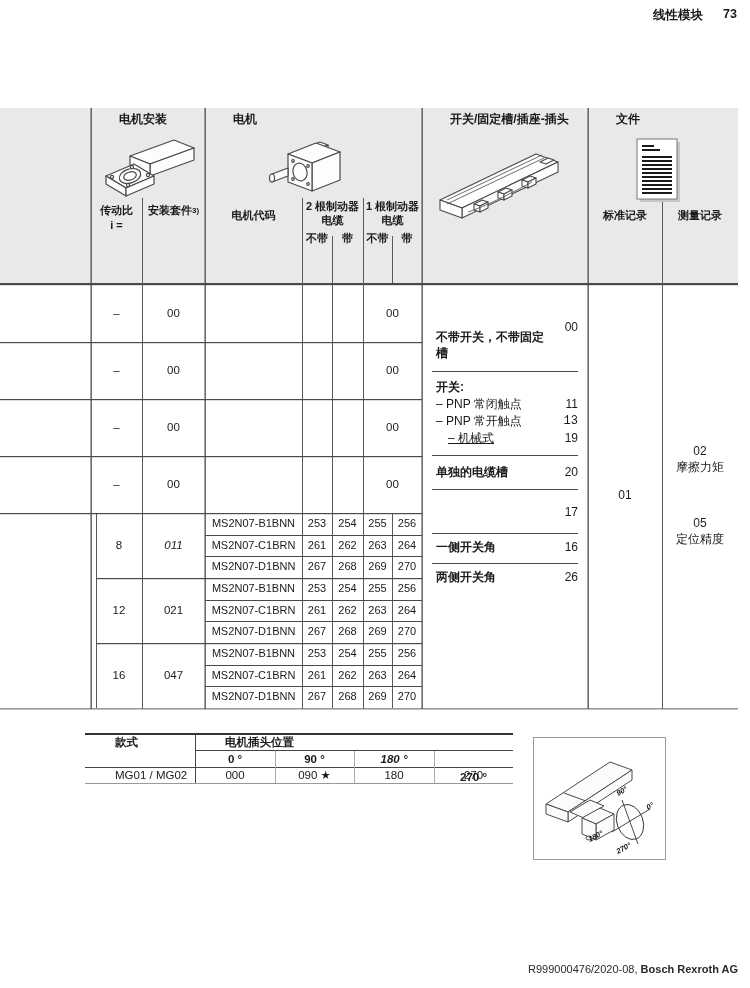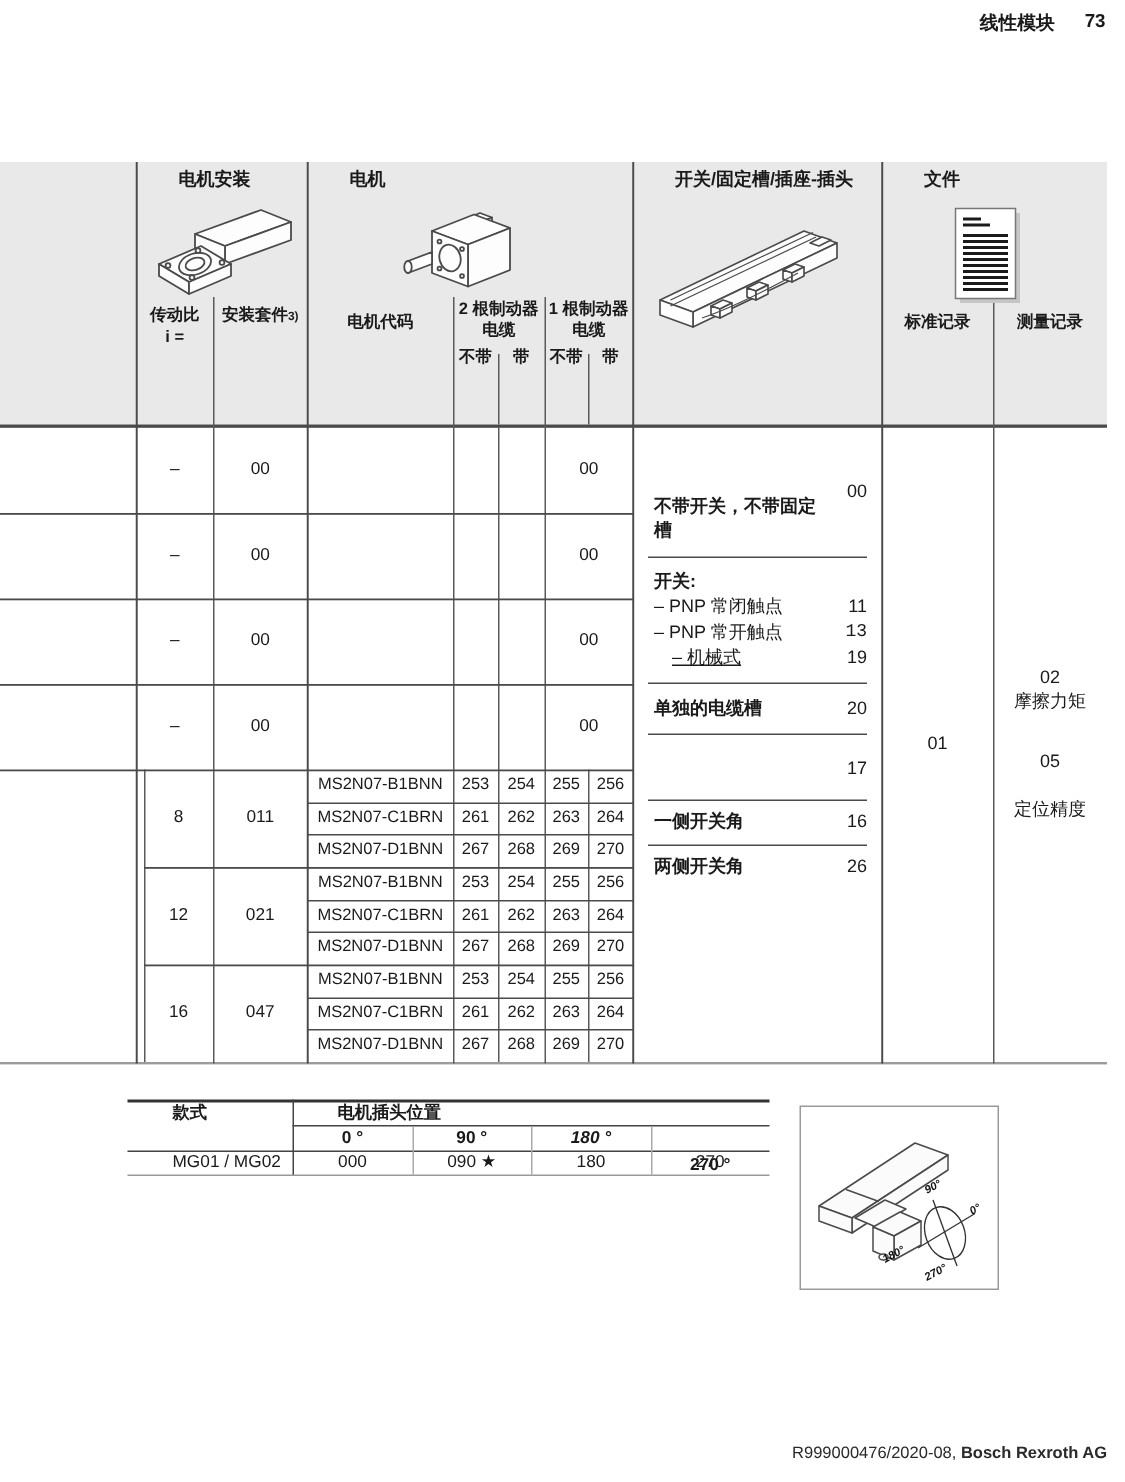--- a/index.html
+++ b/index.html
@@ -186,21 +186,21 @@
     <div class="t" style="left:142px;top:234px;width:63px;height:57px;">00</div>
     <div class="t" style="left:363px;top:234px;width:59px;height:57px;">00</div>
     <div class="t" style="left:91px;top:291px;width:51px;height:57px;">–</div>
     <div class="t" style="left:142px;top:291px;width:63px;height:57px;">00</div>
     <div class="t" style="left:363px;top:291px;width:59px;height:57px;">00</div>
     <div class="t" style="left:91px;top:348px;width:51px;height:57px;">–</div>
     <div class="t" style="left:142px;top:348px;width:63px;height:57px;">00</div>
     <div class="t" style="left:363px;top:348px;width:59px;height:57px;">00</div>
 
     <div class="t" style="left:96px;top:405px;width:46px;height:65px;">8</div>
-    <div class="t" style="left:142px;top:405px;width:63px;height:65px;">011</div>
+    <div class="t" style="left:142px;top:405px;width:63px;height:65px;font-style:italic;">011</div>
     <div class="t" style="left:96px;top:470px;width:46px;height:65px;">12</div>
     <div class="t" style="left:142px;top:470px;width:63px;height:65px;">021</div>
     <div class="t" style="left:96px;top:535px;width:46px;height:65px;">16</div>
     <div class="t" style="left:142px;top:535px;width:63px;height:65px;">047</div>
 
     <div class="t s11" style="left:205px;top:405px;width:97px;height:22px;">MS2N07-B1BNN</div>
     <div class="t s11" style="left:302px;top:405px;width:30px;height:22px;">253</div>
     <div class="t s11" style="left:332px;top:405px;width:31px;height:22px;">254</div>
     <div class="t s11" style="left:363px;top:405px;width:29px;height:22px;">255</div>
     <div class="t s11" style="left:392px;top:405px;width:30px;height:22px;">256</div>
@@ -271,21 +271,21 @@
 
     <div class="panel-label b" style="left:436px;top:432px;width:110px;">一侧开关角</div>
     <div class="panel-val" style="left:546px;top:432px;">16</div>
 
     <div class="panel-label b" style="left:436px;top:462px;width:110px;">两侧开关角</div>
     <div class="panel-val" style="left:546px;top:462px;">26</div>
 
     <div class="t s12" style="left:588px;top:378px;width:74px;height:18px;">01</div>
     <div class="t s12" style="left:662px;top:336px;width:76px;height:14px;">02</div>
     <div class="t s12" style="left:662px;top:352px;width:76px;height:14px;">摩擦力矩</div>
-    <div class="t s12" style="left:662px;top:392px;width:76px;height:14px;">05</div>
+    <div class="t s12" style="left:662px;top:408px;width:76px;height:14px;">05</div>
     <div class="t s12" style="left:662px;top:424px;width:76px;height:14px;">定位精度</div>
   </div>
 
   <div class="styletbl">
     <div class="abs" style="left:0;top:0;width:428px;height:2px;background:#333;"></div>
     <div class="abs" style="left:110px;top:0;width:1px;height:51px;background:#444;"></div>
     <div class="abs" style="left:110px;top:17px;width:318px;height:1px;background:#444;"></div>
     <div class="abs" style="left:0;top:34px;width:428px;height:1px;background:#444;"></div>
     <div class="abs" style="left:0;top:50px;width:428px;height:1px;background:#999;"></div>
     <div class="abs" style="left:190px;top:18px;width:1px;height:32px;background:#aaa;"></div>

